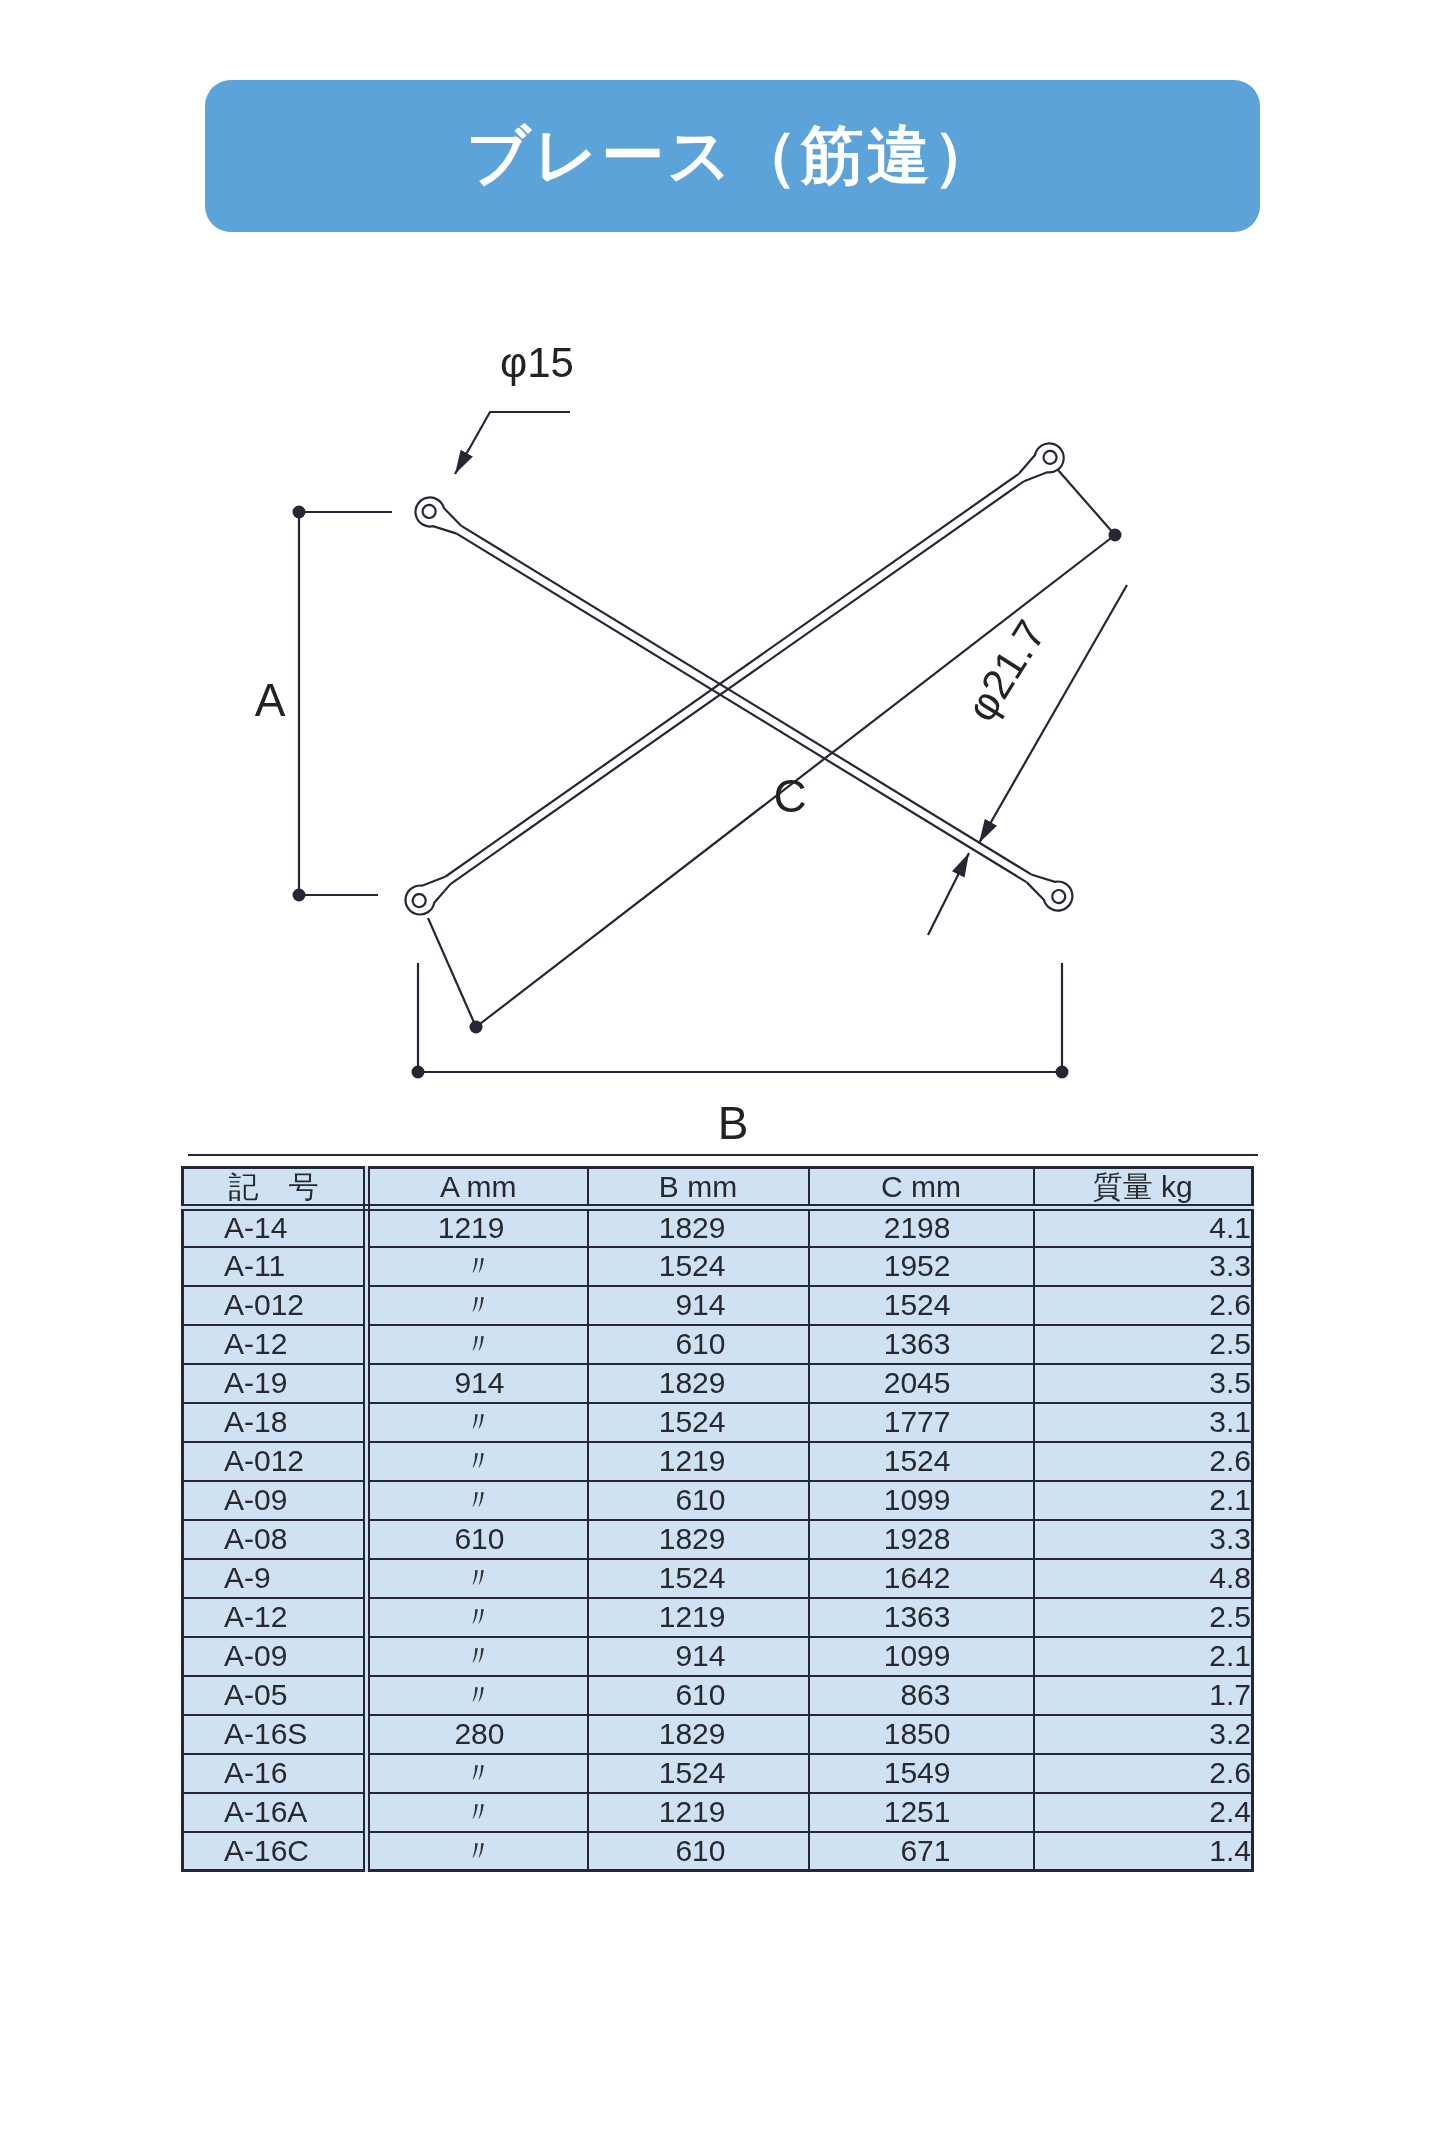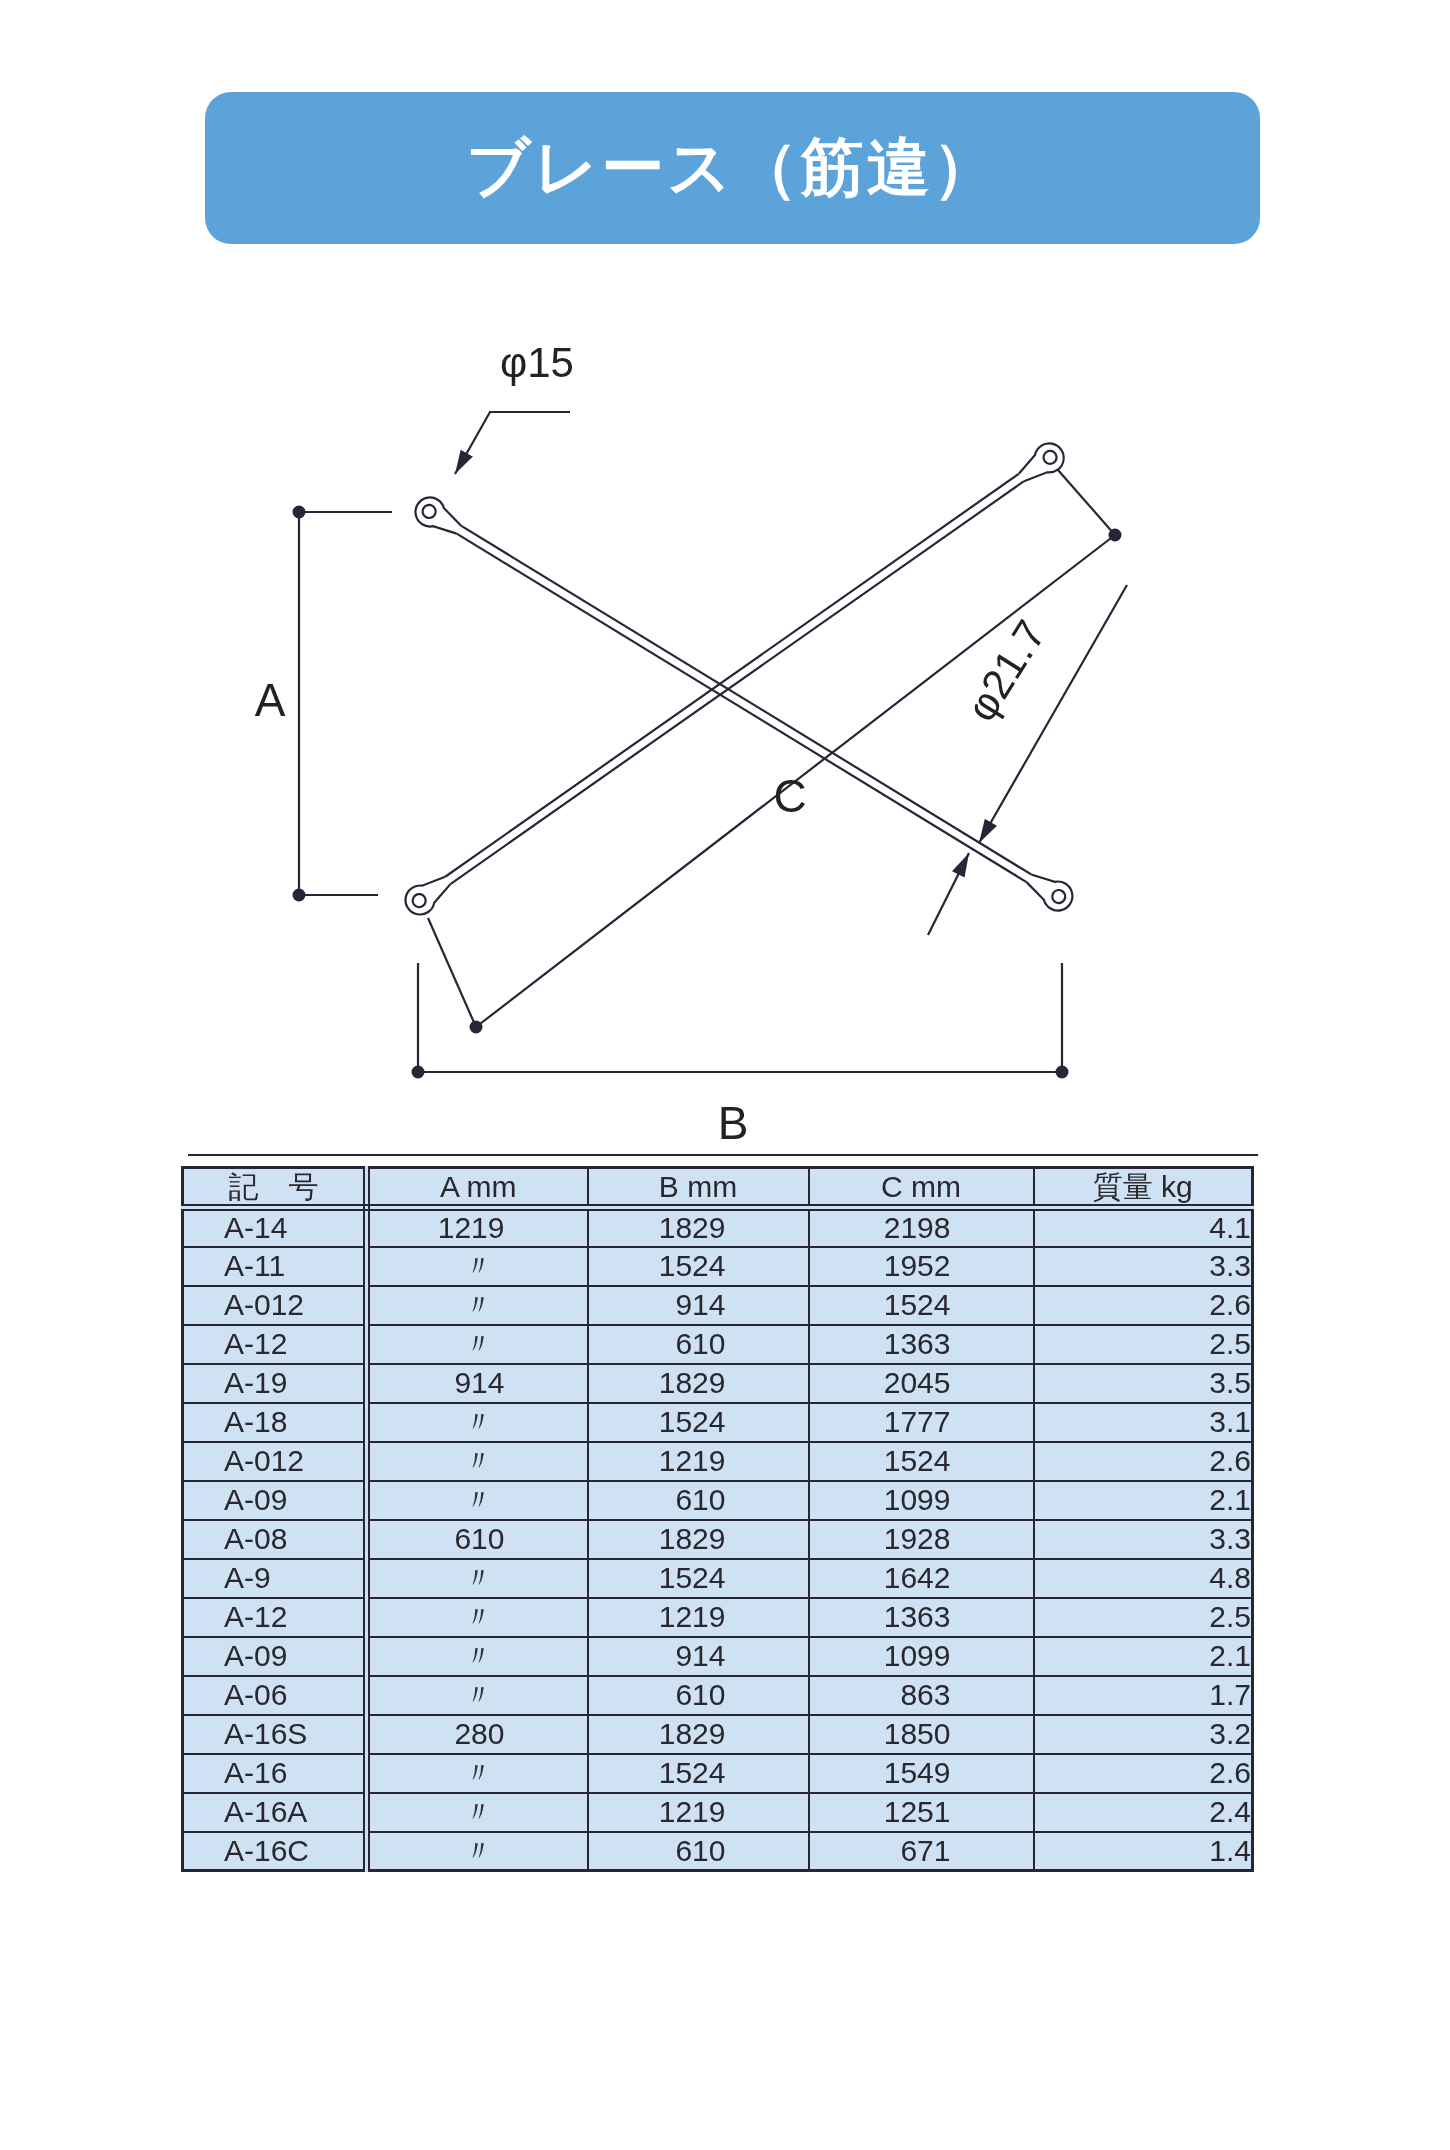--- a/index.html
+++ b/index.html
@@ -7,21 +7,21 @@
     --table-bg:#cfe2f3; --line:#262637; --text:#28282e; --page-bg:#ffffff;
   }
   *{margin:0;padding:0;box-sizing:border-box;}
   html,body{background:#888;}
   .page{
     position:relative;width:1450px;height:2150px;background:var(--page-bg);
     margin:0 auto;overflow:hidden;
     font-family:"Liberation Sans","DejaVu Sans",sans-serif;color:var(--text);
   }
   .banner{
-    position:absolute;left:205px;top:92px;width:1055px;height:152px;
+    position:absolute;left:205px;top:80px;width:1055px;height:152px;
     background:var(--banner-bg);border-radius:26px;
     display:flex;align-items:center;justify-content:center;
   }
   .banner-title{
     color:var(--banner-text);font-size:63px;font-weight:bold;letter-spacing:3px;
   }
   .diagram{position:absolute;left:0;top:0;width:1450px;height:1150px;}
   .diagram line,.diagram polyline,.diagram path.stroke{
     stroke:var(--line);stroke-width:2.2;fill:none;
   }
@@ -228,21 +228,21 @@
           <td class="c4">2.5</td>
         </tr>
         <tr>
           <td class="c0">A-09</td>
           <td class="c1 ditto">〃</td>
           <td class="c2">914</td>
           <td class="c3">1099</td>
           <td class="c4">2.1</td>
         </tr>
         <tr>
-          <td class="c0">A-06</td>
+          <td class="c0">A-05</td>
           <td class="c1 ditto">〃</td>
           <td class="c2">610</td>
           <td class="c3">863</td>
           <td class="c4">1.7</td>
         </tr>
         <tr>
           <td class="c0">A-16S</td>
           <td class="c1">280</td>
           <td class="c2">1829</td>
           <td class="c3">1850</td>

